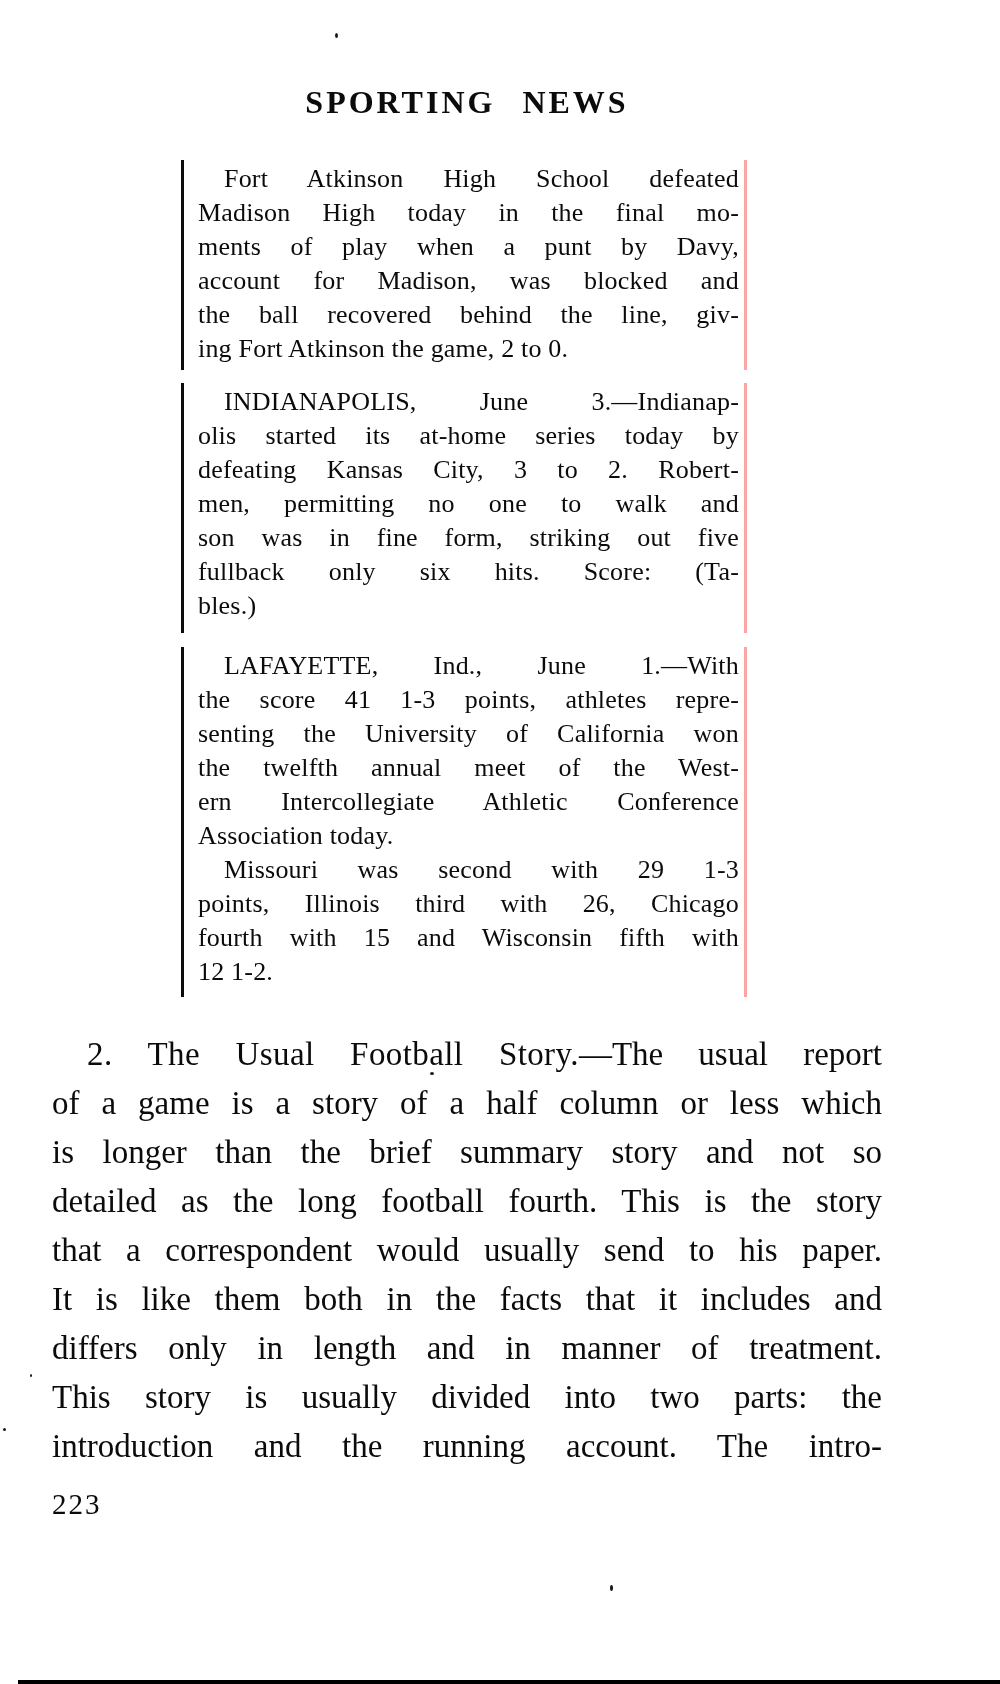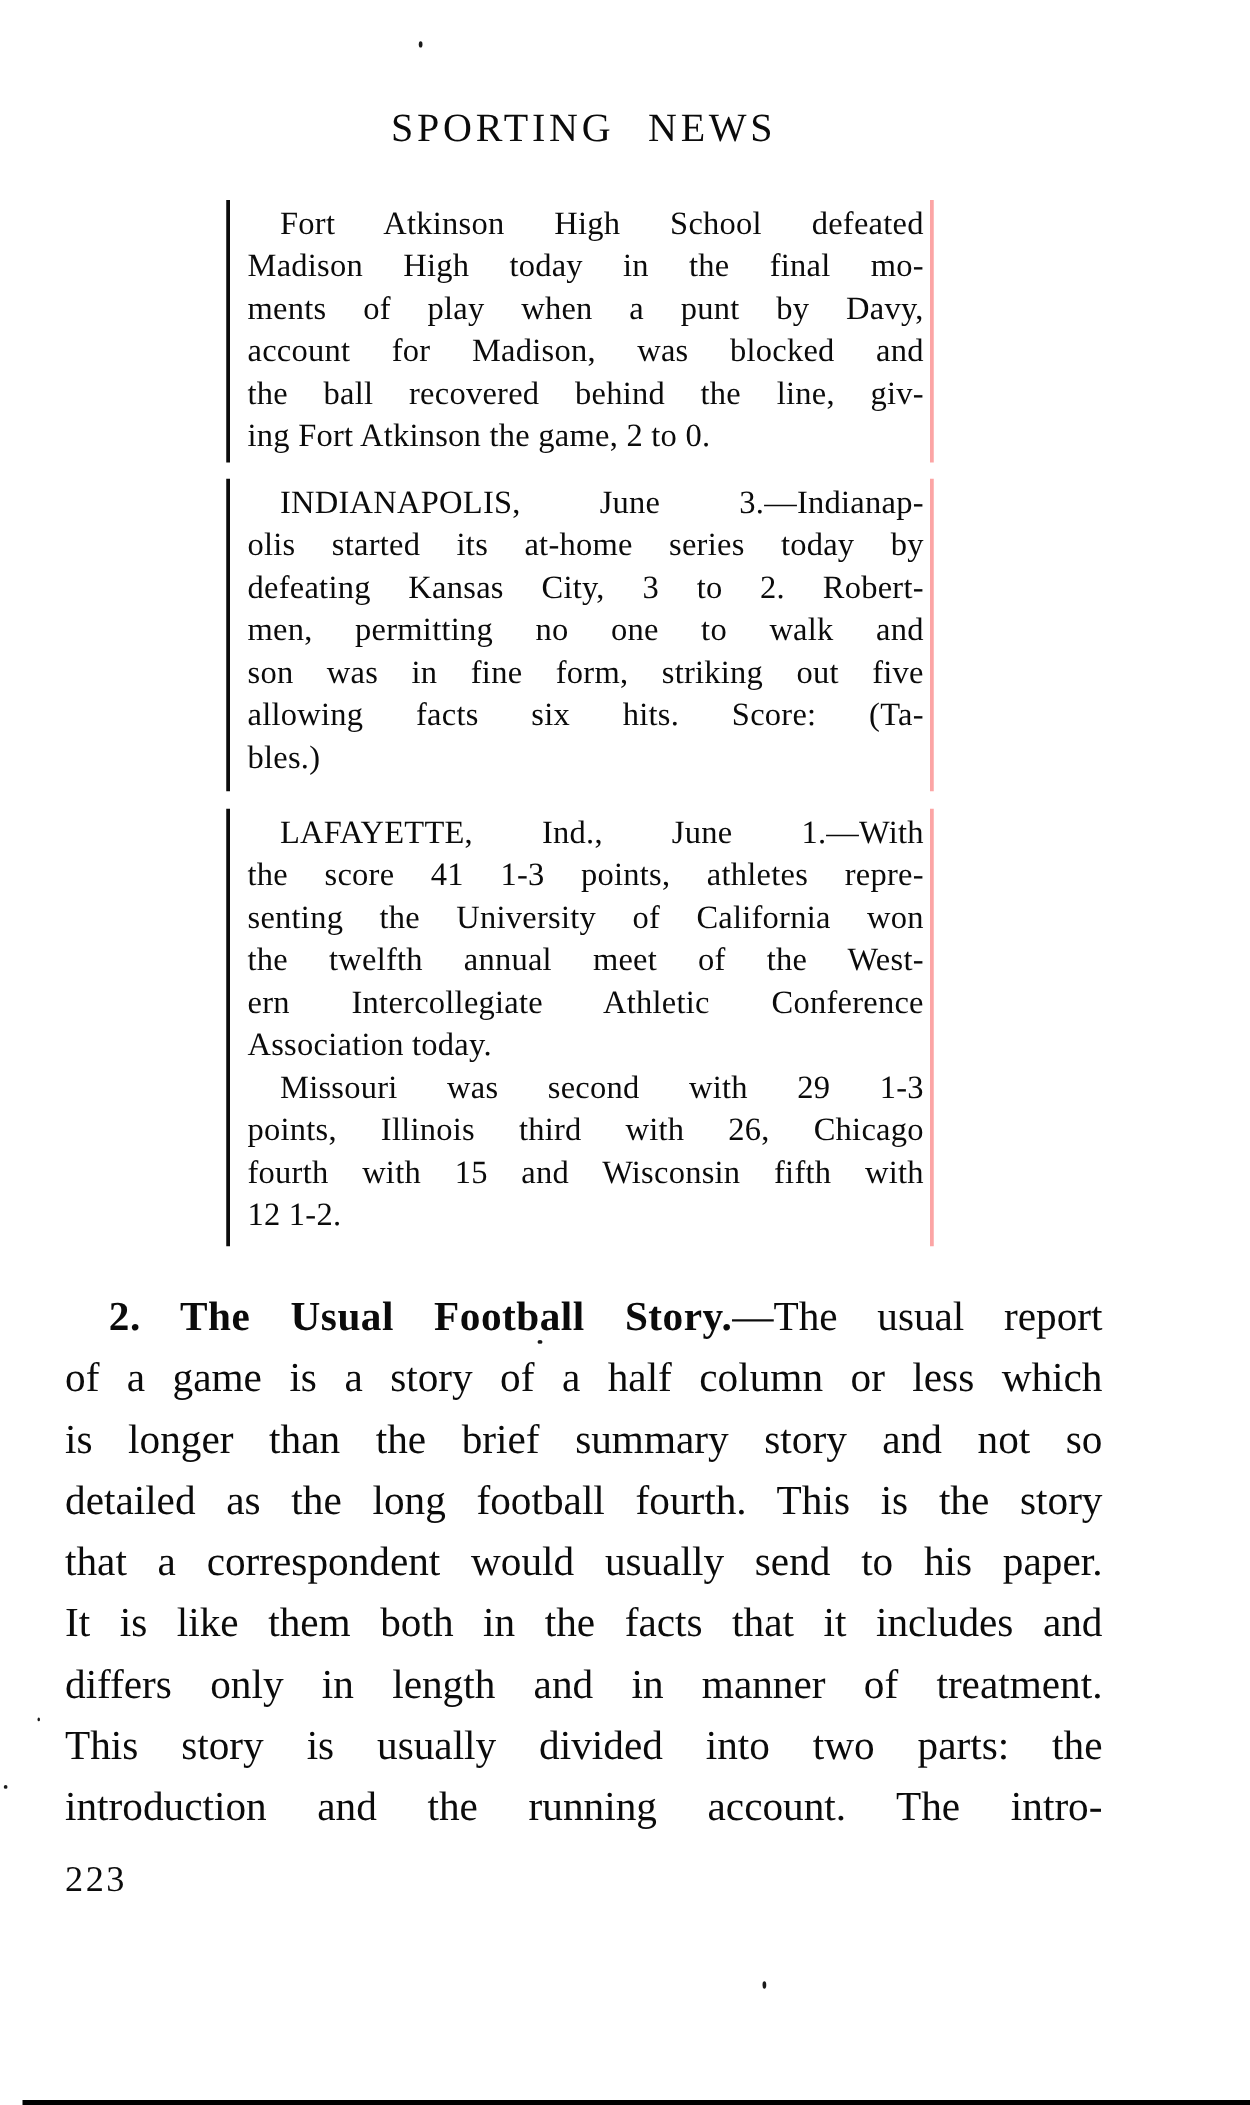--- a/index.html
+++ b/index.html
@@ -10,21 +10,21 @@
     color:#0b0b0b;
     font-family:"Liberation Serif", serif;
     overflow:hidden;
   }
   .title{
     position:absolute;
     top:84px;left:52px;width:830px;
     margin:0;
     text-align:center;
     font-size:32px;
-    font-weight:400;
+    font-weight:700;
     letter-spacing:3px;
     word-spacing:16px;
     white-space:nowrap;
   }
   .extract{
     position:absolute;
     left:181px;width:566px;
     box-sizing:border-box;
     border-left:3px solid #0b0b0b;
     border-right:3px solid #fca5a5;
@@ -39,21 +39,21 @@
   .line{text-align:justify;}
   .line.j{text-align-last:justify;}
   .line.ind{padding-left:26px;}
   .para{
     position:absolute;
     left:52px;top:1030px;width:830px;
     font-size:33px;
     line-height:49px;
   }
   .heading-line{padding-left:35px;}
-  .heading-line b{font-weight:700;letter-spacing:0.4px;}
+  .heading-line b{font-weight:400;letter-spacing:0.4px;}
   .page-number{
     position:absolute;
     left:52px;top:1488px;width:830px;
     text-align:left;
     font-size:29px;
     letter-spacing:2px;
   }
   .bottom-bar{
     position:absolute;
     left:18px;top:1680px;width:982px;height:4px;
@@ -83,21 +83,21 @@
       <div class="line j">the ball recovered behind the line, giv-</div>
       <div class="line">ing Fort Atkinson the game, 2 to 0.</div>
     </section>
 
   <section class="extract extract-2">
       <div class="line j ind">INDIANAPOLIS, June 3.—Indianap-</div>
       <div class="line j">olis started its at-home series today by</div>
       <div class="line j">defeating Kansas City, 3 to 2. Robert-</div>
       <div class="line j">men, permitting no one to walk and</div>
       <div class="line j">son was in fine form, striking out five</div>
-      <div class="line j">allowing facts six hits. Score: (Ta-</div>
+      <div class="line j">fullback only six hits. Score: (Ta-</div>
       <div class="line">bles.)</div>
     </section>
 
   <section class="extract extract-3">
       <div class="line j ind">LAFAYETTE, Ind., June 1.—With</div>
       <div class="line j">the score 41 1-3 points, athletes repre-</div>
       <div class="line j">senting the University of California won</div>
       <div class="line j">the twelfth annual meet of the West-</div>
       <div class="line j">ern Intercollegiate Athletic Conference</div>
       <div class="line">Association today.</div>

